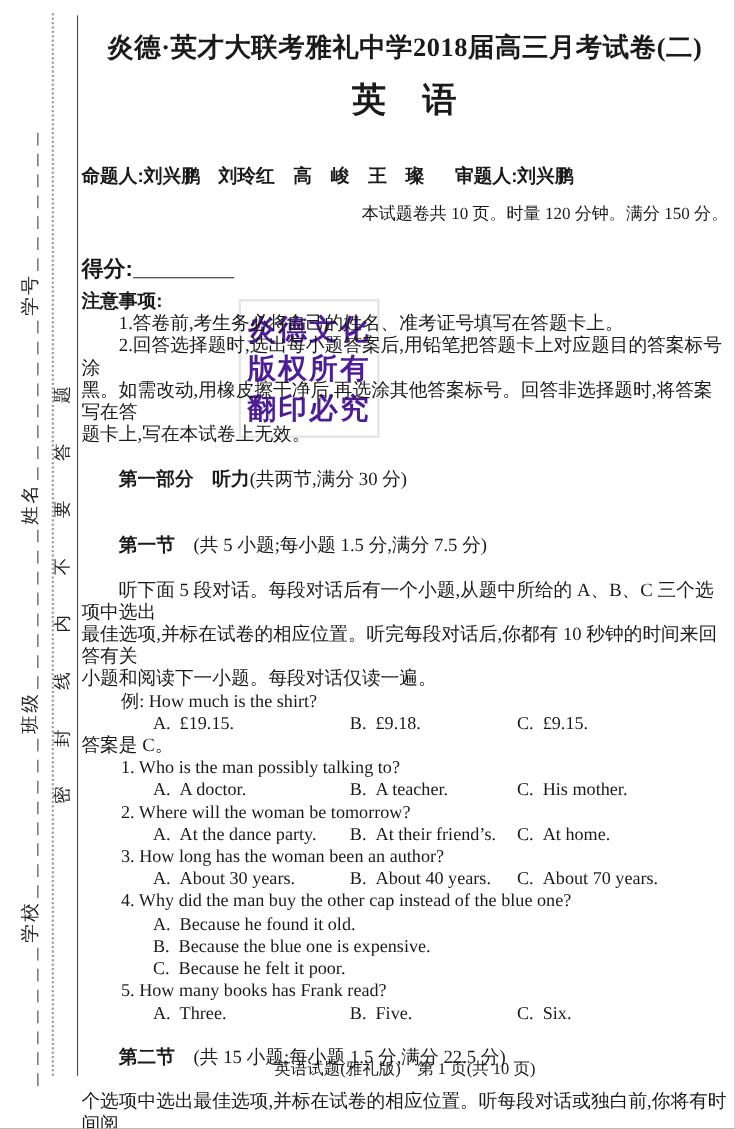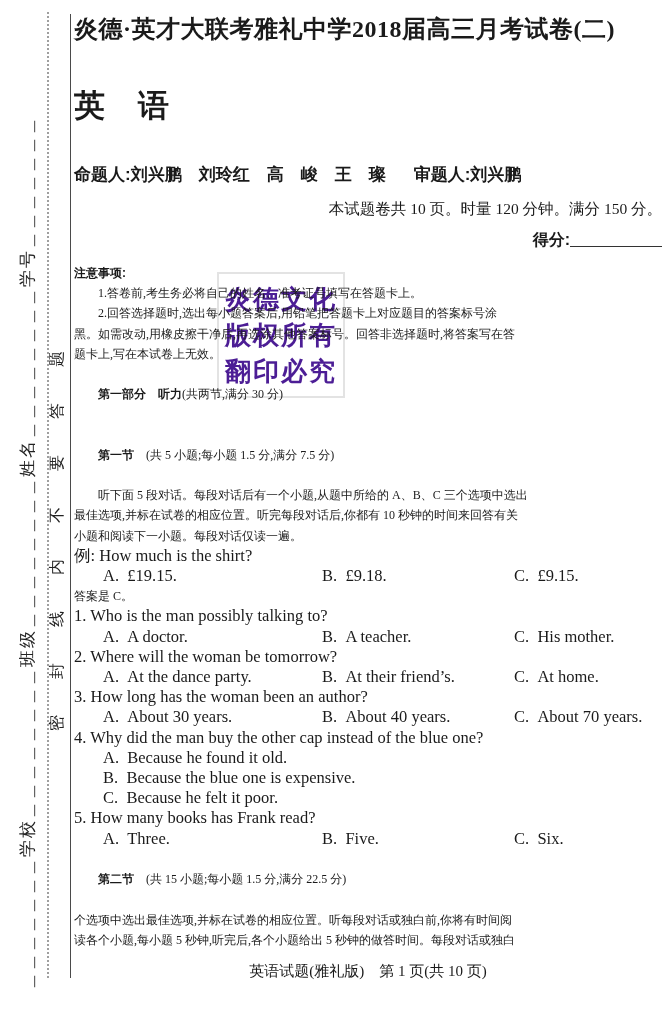--- a/index.html
+++ b/index.html
@@ -14,33 +14,33 @@
   .fields{width:880px;height:20px;left:-414px;top:543px;text-align:center;font-size:17px;letter-spacing:2px;color:#222;}
   .seal{width:430px;height:20px;left:-158px;top:513px;text-align:center;font-size:16px;letter-spacing:36px;color:#222;}
 
   
   .watermark{position:absolute;left:217px;top:272px;width:128px;height:126px;border:2px solid #e3e3e3;
              box-sizing:border-box;z-index:0;text-align:center;padding-top:8px;}
   .wm-line{font-size:26px;line-height:36px;color:#4c1d95;font-weight:bold;letter-spacing:2px;white-space:nowrap;}
 
   
   .content{position:absolute;left:74px;top:0;width:588px;z-index:2;}
-  .title{margin-top:13px;text-align:left;font-size:24px;font-weight:bold;white-space:nowrap;letter-spacing:0.5px;}
-  .subject{margin-top:40px;font-size:31px;letter-spacing:1px;}
+  .title{margin-top:27px;text-align:center;font-size:24px;font-weight:bold;white-space:nowrap;letter-spacing:0.5px;}
+  .subject{margin-top:11px;text-align:center;font-size:31px;letter-spacing:1px;}
   .setters{margin-top:36px;text-align:left;font-size:17px;white-space:nowrap;}
   .reviewer{margin-left:28px;}
   .paper-info{margin-top:13px;text-align:right;font-size:15.5px;}
-  .score{margin-top:10px;text-align:right;font-size:16px;height:22px;}
+  .score{margin-top:26px;text-align:left;font-size:20px;height:22px;}
   .score-blank{display:inline-block;width:92px;height:16px;border-bottom:1.5px solid #333;vertical-align:-2px;}
 
   .body{margin-top:11px;}
-  .ln{font-size:12px;line-height:20.2px;min-height:20.2px;white-space:pre-wrap;}
-  .en{font-size:16.5px;}
+  .ln{font-size:17px;line-height:20.2px;min-height:20.2px;white-space:pre-wrap;}
+  .en{font-size:16.5px;margin-left:36px;}
   .ind{text-indent:2em;}
-  .opts{display:flex;padding-left:29px;box-sizing:border-box;gap:40px;}
+  .opts{display:flex;padding-left:29px;box-sizing:border-box;}
   .o1{width:179px;}
   .o2{width:152px;}
   .o3{flex:1;}
   .stackopt{padding-left:29px;}
   .note{font-weight:normal;font-family:"Liberation Serif","DejaVu Serif",serif;margin-top:10px;}
 
   .footer{position:absolute;left:74px;width:588px;top:962px;text-align:center;font-size:15px;z-index:2;}
 </style>
 </head>
 <body>

